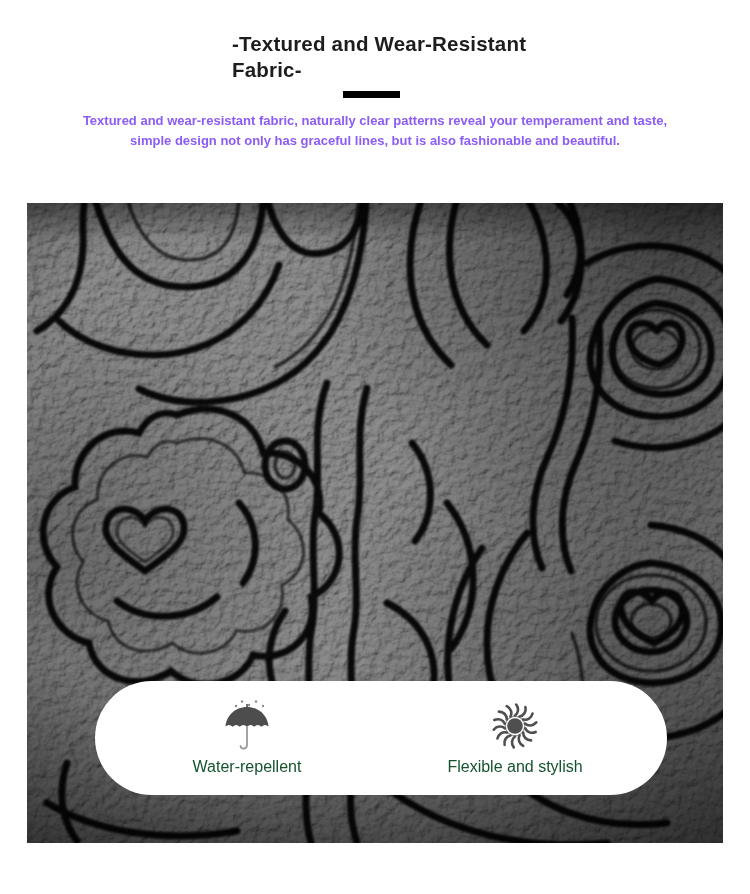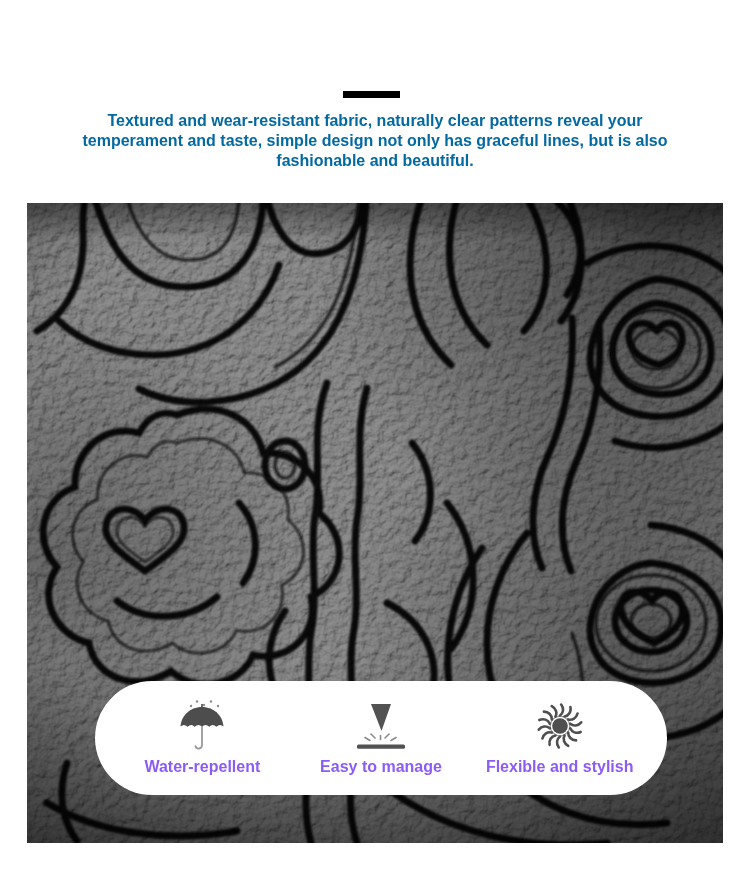--- a/index.html
+++ b/index.html
@@ -9,47 +9,48 @@
   }
   .title{
     position:absolute;left:232px;top:31px;width:335px;margin:0;
     font-size:20.5px;line-height:26px;font-weight:700;color:#1d1d1d;letter-spacing:.2px;
   }
   .title-bar{
     position:absolute;left:343px;top:91px;width:57px;height:7px;background:#000;
   }
   .desc{
     position:absolute;left:70px;top:111px;width:610px;margin:0;
-    font-size:16px;line-height:20px;font-weight:700;color:#0369a1;text-align:center;
+    font-size:13px;line-height:20px;font-weight:700;color:#8b5cf6;text-align:center;
   }
   .fabric{
     position:absolute;left:27px;top:203px;width:696px;height:640px;
     background:#4a4a4a;overflow:hidden;
   }
   .fabric svg.texture{display:block;width:696px;height:640px;}
   .pill{
     position:absolute;left:68px;top:478px;width:572px;height:114px;border-radius:57px;
     background:#ffffff;display:flex;align-items:center;justify-content:space-between;
     padding:0 18px;box-sizing:border-box;
   }
   .feature{
     display:flex;flex-direction:column;align-items:center;justify-content:center;
     gap:6px;flex:1 1 0;min-width:0;
   }
   .feature .ic{height:52px;display:flex;align-items:flex-end;justify-content:center;}
   .feature .lbl{
-    font-size:16px;font-weight:700;color:#8b5cf6;white-space:nowrap;line-height:1;
+    font-size:16px;font-weight:400;color:#14532d;white-space:nowrap;line-height:1;
   }
   .feature:nth-child(4) .lbl{font-size:14px;}
 </style>
 </head>
 <body>
 
 <div class="page">
 
+  <h1 class="title">-Textured and Wear-Resistant Fabric-</h1>
   <div class="title-bar"></div>
   <p class="desc">Textured and wear-resistant fabric, naturally clear patterns reveal your temperament and taste, simple design not only has graceful lines, but is also fashionable and beautiful.</p>
 
   <div class="fabric">
     <svg class="texture" viewBox="0 0 696 640" preserveAspectRatio="none">
       <defs>
         <filter id="leather" x="-5%" y="-5%" width="110%" height="110%">
           <feTurbulence type="fractalNoise" baseFrequency="0.11" numOctaves="3" seed="8" result="n"></feTurbulence>
           <feDiffuseLighting in="n" lighting-color="#a8a8a8" surfaceScale="2.8">
             <feDistantLight azimuth="230" elevation="55"></feDistantLight>
@@ -168,36 +169,20 @@
                 <circle cx="23" cy="9" r="1.1"></circle>
             </g>
             <rect x="23.2" y="5" width="1.6" height="4" fill="#4d4d4d"></rect>
             <path fill="#4d4d4d" d="M24 8 C12.5 8 3.5 16 2.5 27.5 Q6 24.2 9.6 27.7 Q13.2 24.2 16.8 27.7 Q20.4 24.2 24 27.7 Q27.6 24.2 31.2 27.7 Q34.8 24.2 38.4 27.7 Q42 24.2 45.5 27.5 C44.5 16 35.5 8 24 8 Z"></path>
             <path d="M24 28 L24 46 C24 50 18.5 51 17.5 47" stroke="#9a9a9a" stroke-width="1.8" fill="none" stroke-linecap="round"></path>
           </svg>
         </div>
         <span class="lbl">Water-repellent</span>
       </div>
 
-      <div class="feature">
-        <div class="ic">
-          <svg width="60" height="52" viewBox="0 0 60 52">
-            <path d="M20 3 L40 3 L30.5 30 Z" fill="#525252"></path>
-            <g stroke="#8a8a8a" stroke-width="1.6" stroke-linecap="round">
-              <line x1="20" y1="33" x2="24" y2="37"></line>
-                <line x1="14" y1="36.5" x2="19" y2="39.5"></line>
-              <line x1="38" y1="33" x2="34" y2="37"></line>
-                <line x1="45" y1="36.5" x2="40" y2="39.5"></line>
-              <line x1="29.5" y1="34.5" x2="29.5" y2="38.5"></line>
-            </g>
-            <rect x="6" y="43.5" width="48" height="4.2" rx="1.5" fill="#525252"></rect>
-          </svg>
-        </div>
-        <span class="lbl">Easy to manage</span>
-      </div>
 
 
       <div class="feature">
         <div class="ic">
           <svg width="54" height="54" viewBox="0 0 54 54">
             <defs>
               <path id="ray" d="M0,-10.5 C3.5,-13 4,-17.8 1.2,-21.5" stroke="#4f4f4f" stroke-width="2.6" fill="none" stroke-linecap="round"></path>
             </defs>
             <g transform="translate(27,27)">
               <circle r="7.8" fill="#4f4f4f"></circle>

